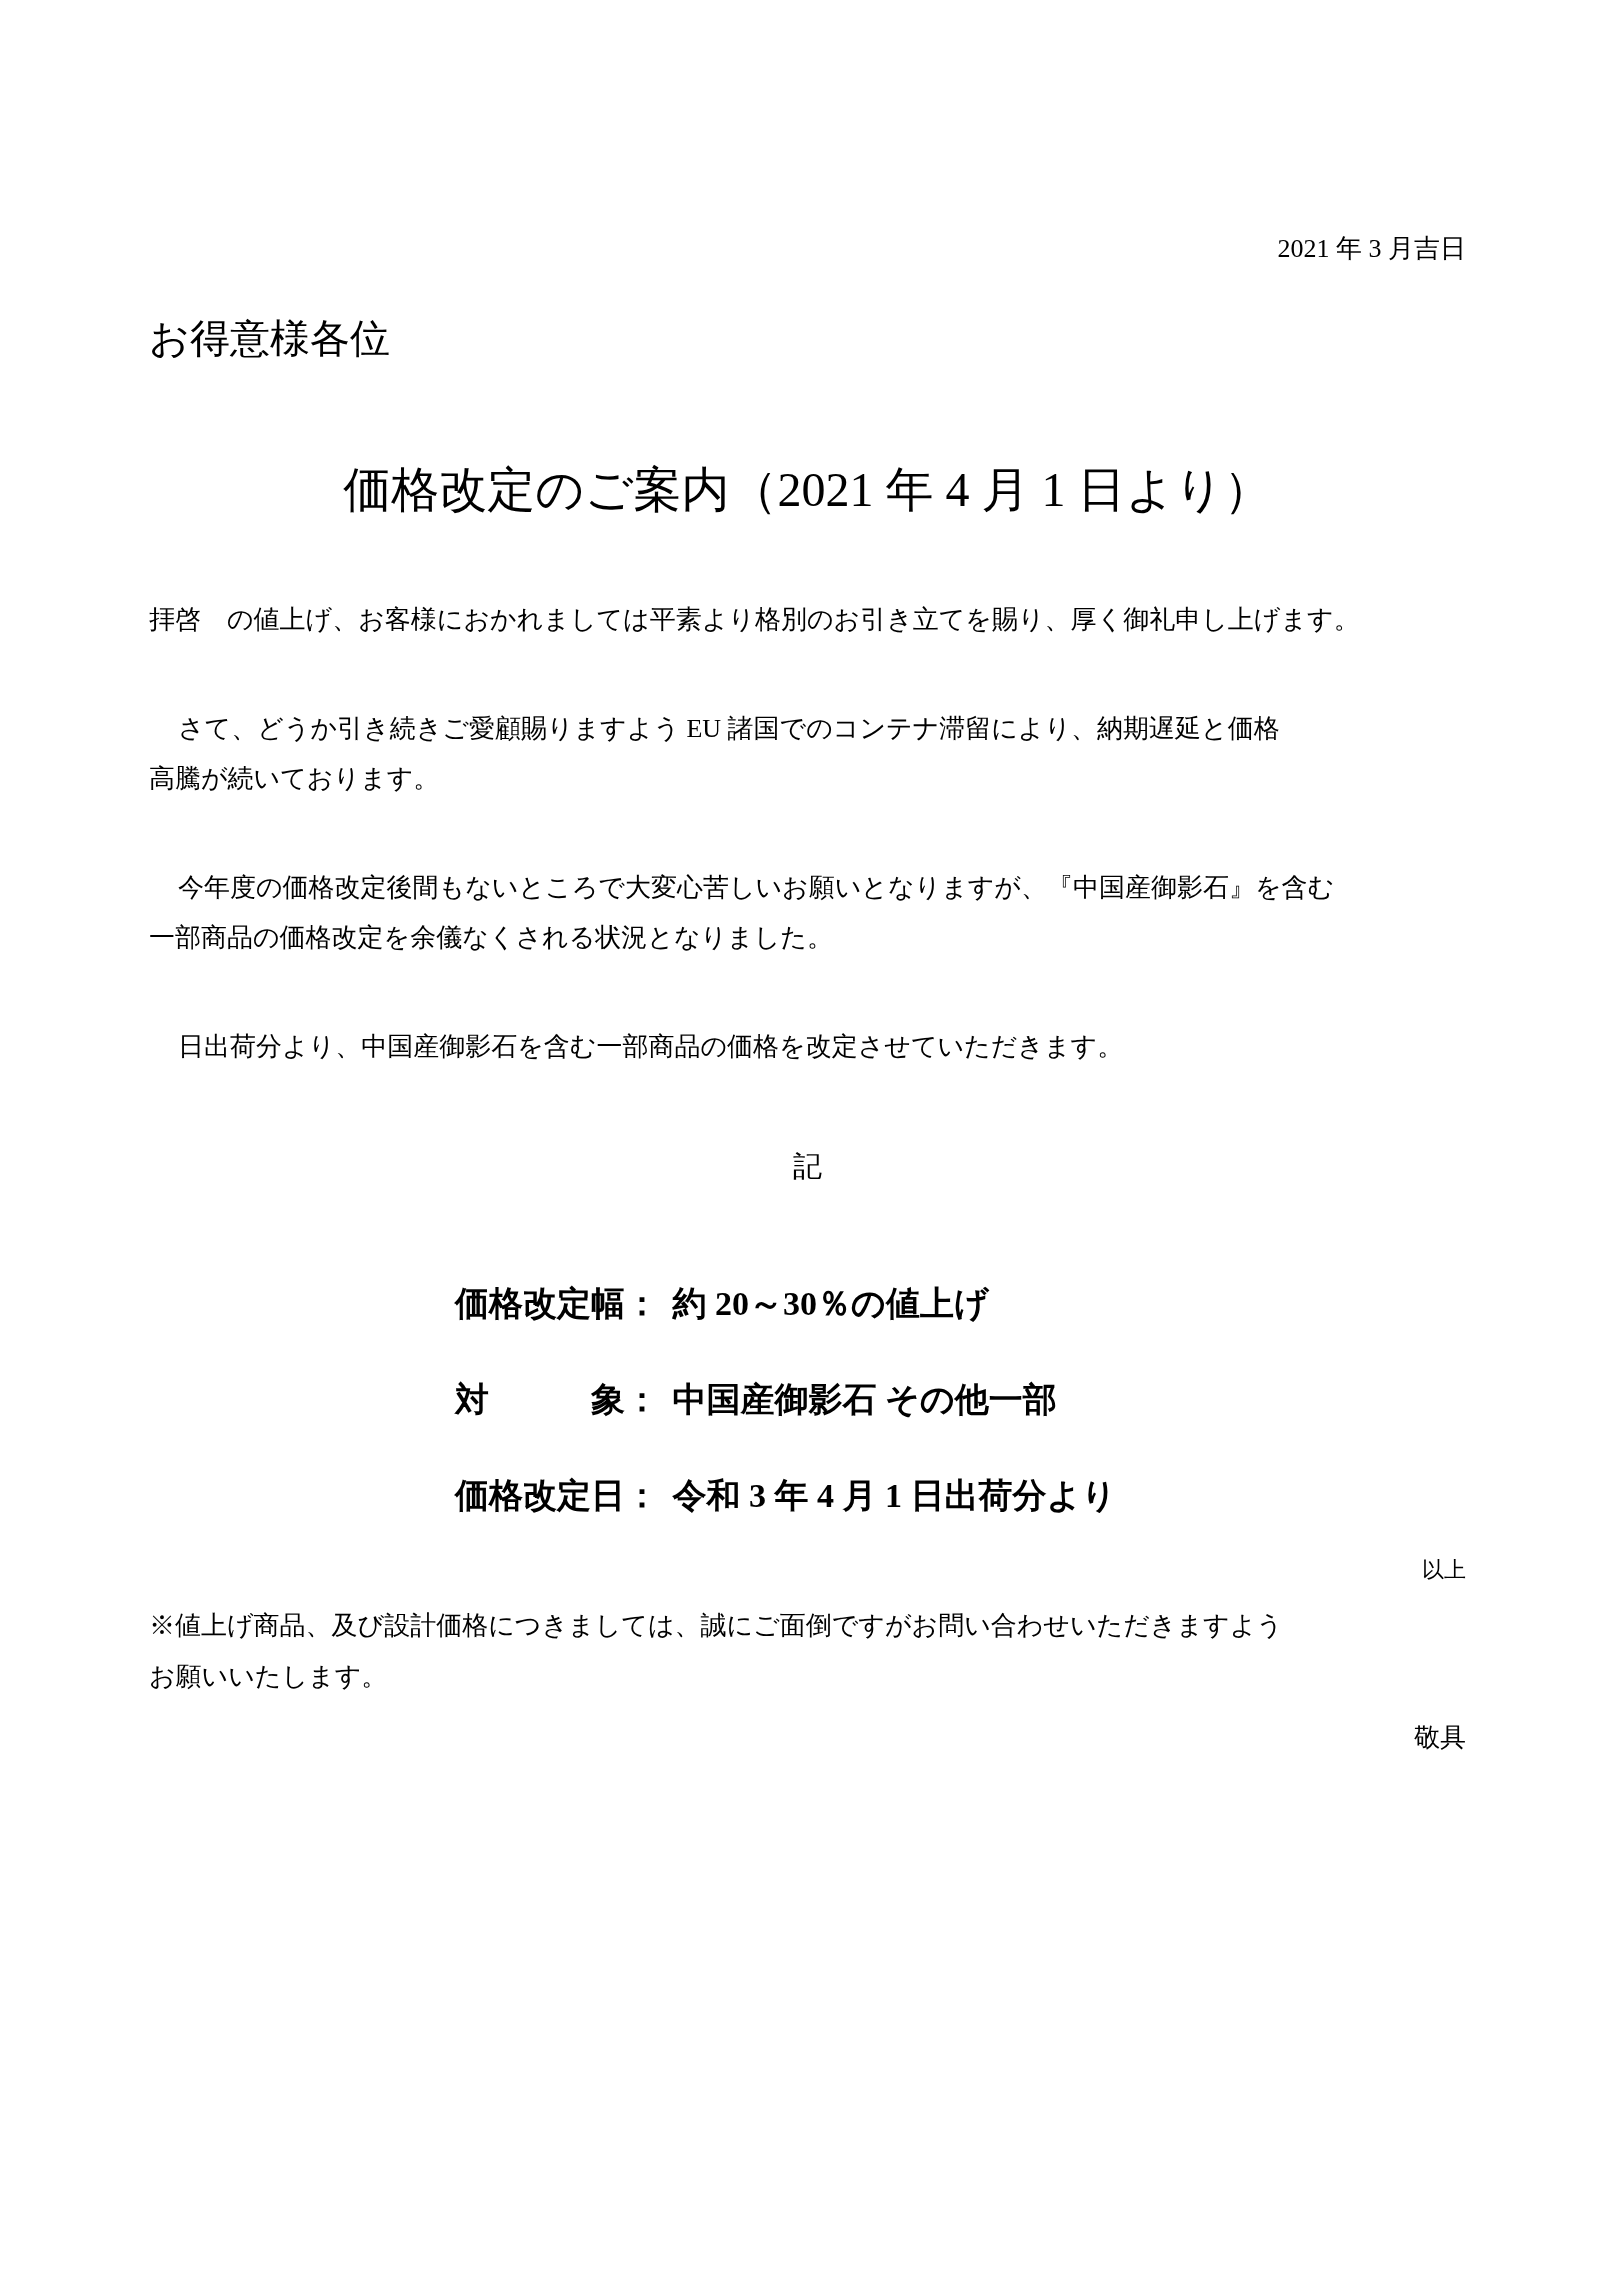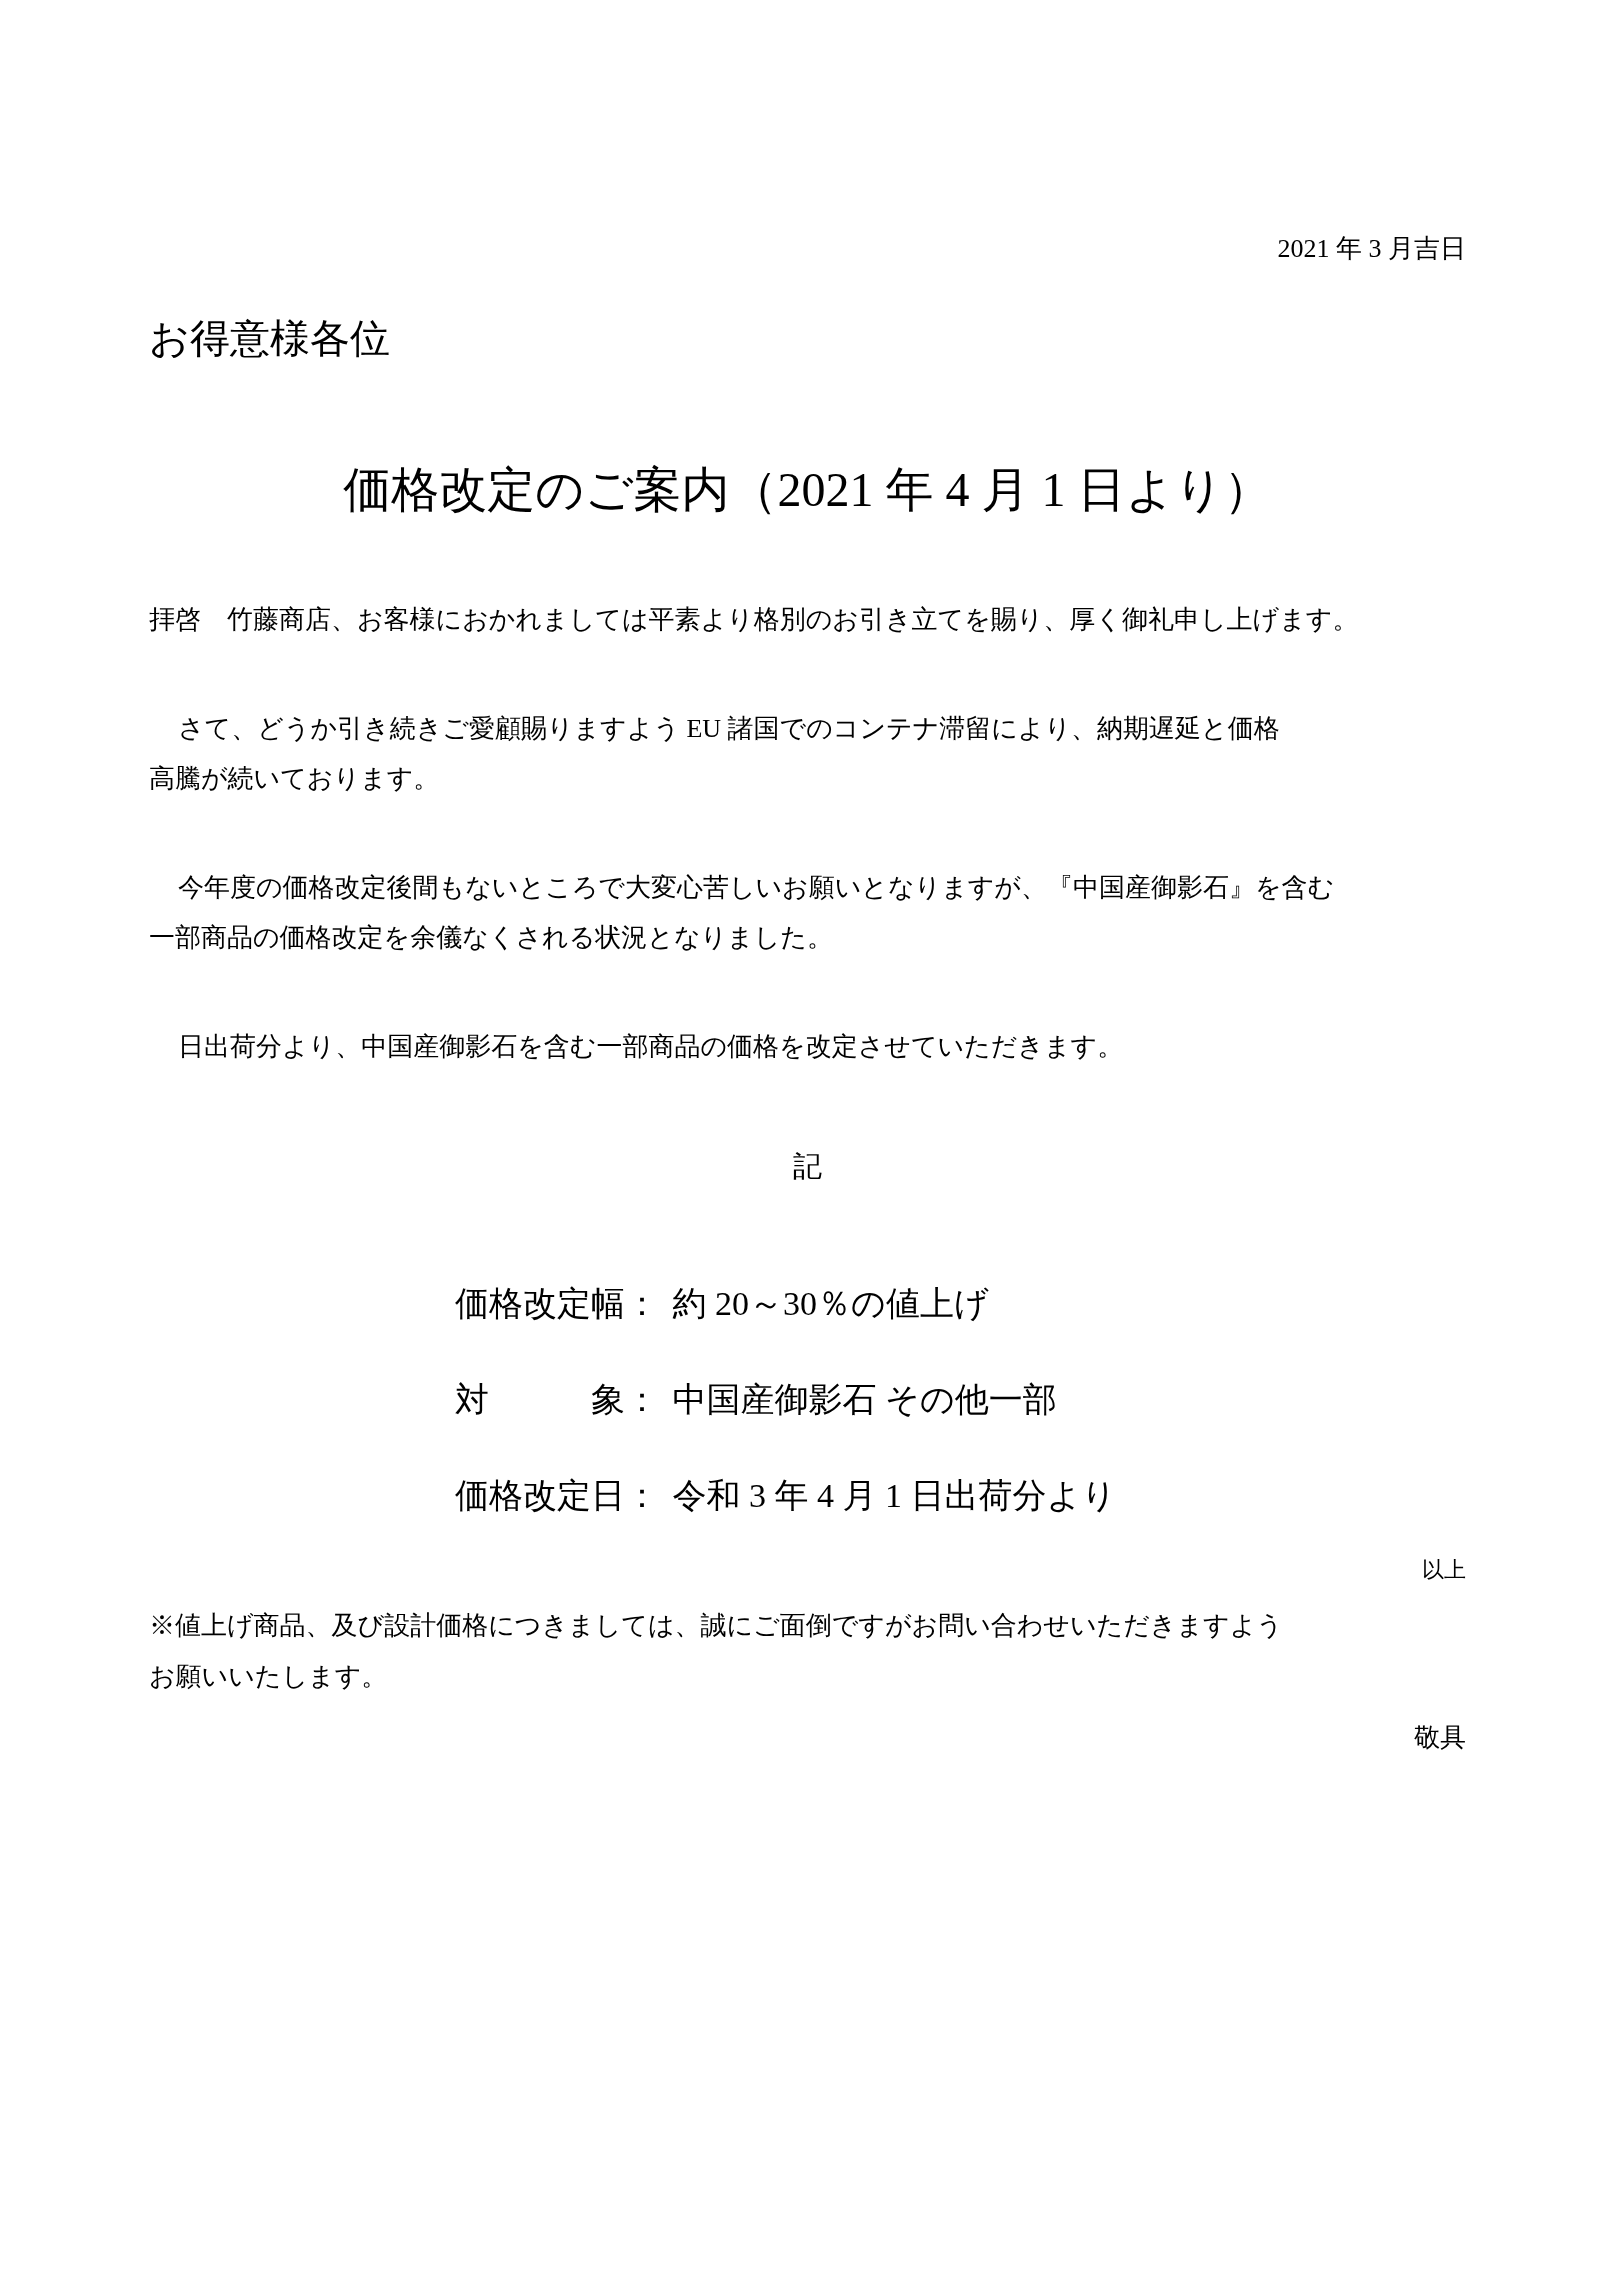--- a/index.html
+++ b/index.html
@@ -67,21 +67,21 @@
   }
   .ki {
     margin-top: 21px;
     font-size: 29px;
     line-height: 29px;
     text-align: center;
   }
   .details {
     margin-top: 106px;
     font-size: 34px;
-    font-weight: 400;
+    font-weight: 700;
   }
   .detail-row {
     padding-left: 306px;
     line-height: 34px;
     margin-bottom: 62px;
     white-space: nowrap;
   }
   .detail-row:last-child {
     margin-bottom: 0;
   }
@@ -117,21 +117,21 @@
 <div class="page">
   <div class="date">2021 年 3 月吉日</div>
 
   <div class="recipient">お得意様各位</div>
 
 
   <h1 class="title">価格改定のご案内（2021 年 4 月 1 日より）</h1>
 
   <div class="body" id="body-paragraphs">
       <div class="para">
-        <div class="line">拝啓　竹藤商店、お客様におかれましては平素より格別のお引き立てを賜り、厚く御礼申し上げます。</div>
+        <div class="line">拝啓　の値上げ、お客様におかれましては平素より格別のお引き立てを賜り、厚く御礼申し上げます。</div>
       </div>
       <div class="para">
         <div class="line indent">さて、どうか引き続きご愛顧賜りますよう EU 諸国でのコンテナ滞留により、納期遅延と価格</div>
         <div class="line">高騰が続いております。</div>
       </div>
       <div class="para">
         <div class="line indent">今年度の価格改定後間もないところで大変心苦しいお願いとなりますが、『中国産御影石』を含む</div>
         <div class="line">一部商品の価格改定を余儀なくされる状況となりました。</div>
       </div>
       <div class="para">

